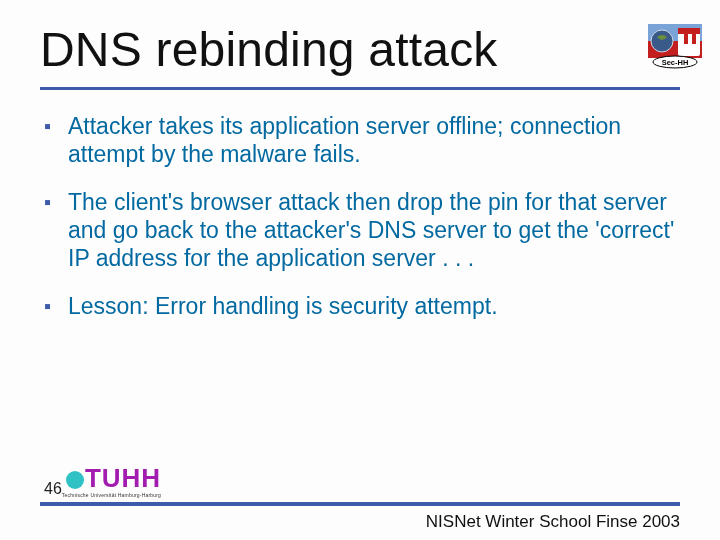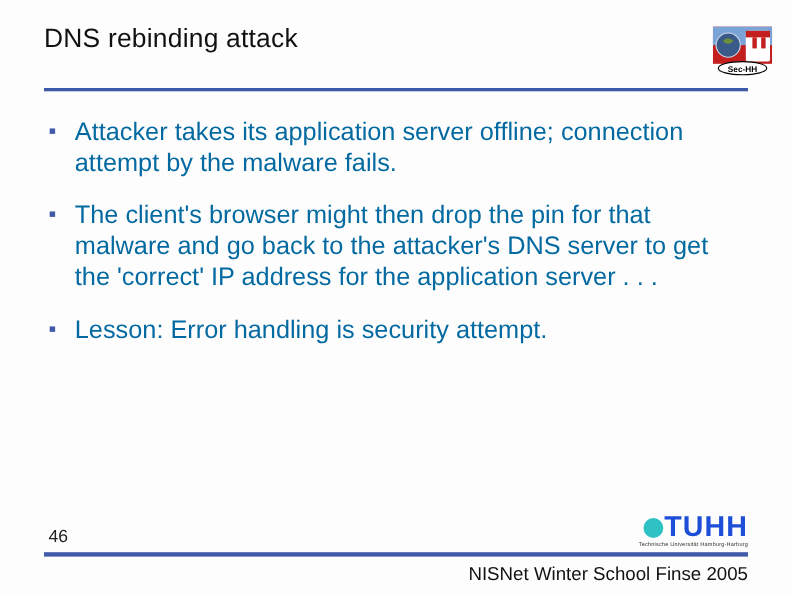--- a/index.html
+++ b/index.html
@@ -15,21 +15,21 @@
     padding: 22px 40px 0 40px;
     position: relative;
     height: 100%;
   }
   .header-row {
     display: flex;
     align-items: flex-start;
     justify-content: space-between;
   }
   .title {
-    font-size: 24px;
+    font-size: 48px;
     color: #111;
     font-weight: 400;
     letter-spacing: 0.2px;
   }
   .rule {
     border: none;
     border-top: 3px solid #3f5aa8;
     margin: 10px 0 22px 0;
   }
   .bullets {
@@ -64,21 +64,20 @@
   .footer {
     position: absolute;
     left: 0;
     right: 0;
     bottom: 0;
     padding: 0 40px 8px 40px;
   }
   .foot-top {
     display: flex;
     align-items: flex-end;
-    justify-content: space-between;
     margin-bottom: 4px;
   }
   .pagenum {
     font-size: 16px;
     color: #222;
     padding-left: 4px;
   }
   .foot-rule {
     border: none;
     border-top: 4px solid #3f5aa8;
@@ -93,21 +92,21 @@
     display: flex;
     flex-direction: column;
     align-items: flex-end;
     line-height: 1;
   }
   .tuhh-word {
     font-family: Arial, sans-serif;
     font-weight: 900;
     font-size: 26px;
     letter-spacing: 1px;
-    color: #1d4ed8;
+    color: #a21caf;
   }
   .tuhh-sub {
     font-size: 5px;
     color: #333;
     letter-spacing: 0.2px;
     margin-top: 2px;
   }
   .tuhh-dot {
     display:inline-block;
     width:18px;height:18px;
@@ -145,35 +144,35 @@
 
   <hr class="rule">
 
   <ul class="bullets">
     <li>
       <span class="bullet-mark">▪</span>
       <span class="bullet-text">Attacker takes its application server offline; connection attempt by the malware fails.</span>
     </li>
     <li>
       <span class="bullet-mark">▪</span>
-      <span class="bullet-text">The client's browser might then drop the pin for that malware and go back to the attacker's DNS server to get the 'correct' IP address for the application server . . .</span>
+      <span class="bullet-text">The client's browser attack then drop the pin for that server and go back to the attacker's DNS server to get the 'correct' IP address for the application server . . .</span>
     </li>
     <li>
       <span class="bullet-mark">▪</span>
       <span class="bullet-text">Lesson: Error handling is security attempt.</span>
     </li>
   </ul>
 
   <div class="footer">
     <div class="foot-top">
       <div class="pagenum">46</div>
       <div class="tuhh-logo">
         <div>
           <span class="tuhh-dot"></span><span class="tuhh-word">TUHH</span>
         </div>
         <div class="tuhh-sub">Technische Universität Hamburg-Harburg</div>
       </div>
     </div>
     <hr class="foot-rule">
-    <div class="foot-text">NISNet Winter School Finse 2005</div>
+    <div class="foot-text">NISNet Winter School Finse 2003</div>
   </div>
 
 </div>
 
 </body></html>

